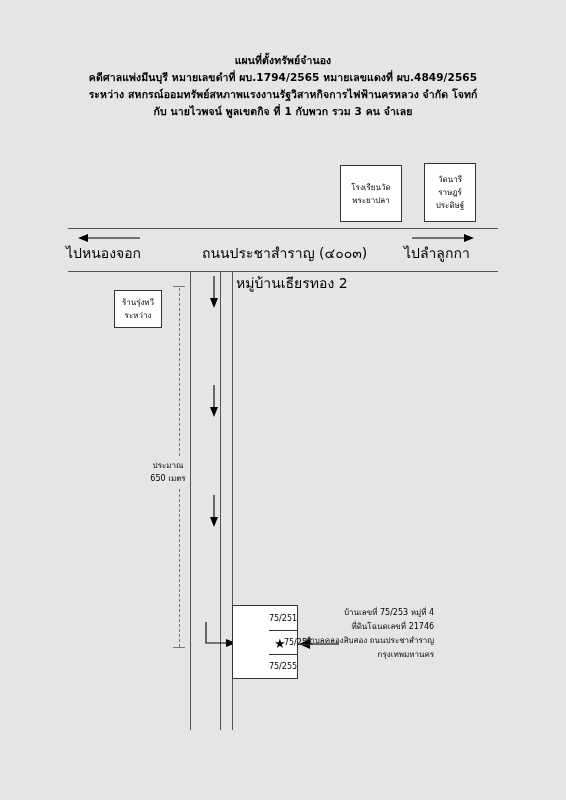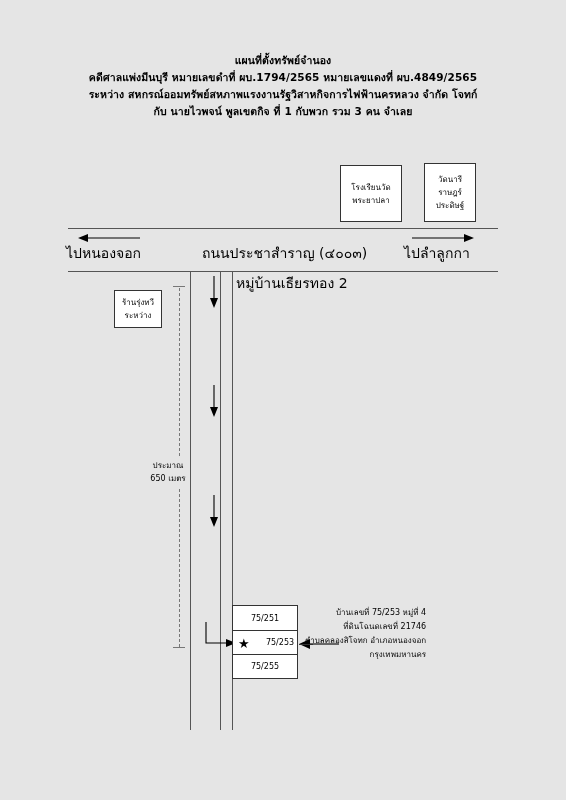--- a/index.html
+++ b/index.html
@@ -90,20 +90,21 @@
     white-space: nowrap;
   }
 
   
   .house-stack {
     position: absolute;
     box-sizing: border-box;
     border: 1px solid #333;
     background: #fff;
     width: 66px;
+    padding-left: 36px;
   }
   .house-cell {
     box-sizing: border-box;
     height: 24px;
     display: flex;
     align-items: center;
     justify-content: center;
     font-size: 8px;
     position: relative;
   }
@@ -243,17 +244,17 @@
       <line x1="40" y1="6" x2="10" y2="6" stroke="#000" stroke-width="1.1"></line>
       <polygon points="0,6 11,1 11,11" fill="#000"></polygon>
     </svg>
   </div>
 
   <div class="hline" style="left:299px; top:644px; width:14px; border-top-color:#333;"></div>
 
   <div class="address" style="left:305px; top:606px;">
     <div>บ้านเลขที่  75/253  หมู่ที่  4</div>
     <div>ที่ดินโฉนดเลขที่  21746</div>
-    <div>ตำบลคลองสิโจทก  อำเภอหนองจอก</div>
+    <div>ตำบลคลองสิบสอง  ถนนประชาสำราญ</div>
     <div>กรุงเทพมหานคร</div>
   </div>
 
 </div>
 
 </body></html>

